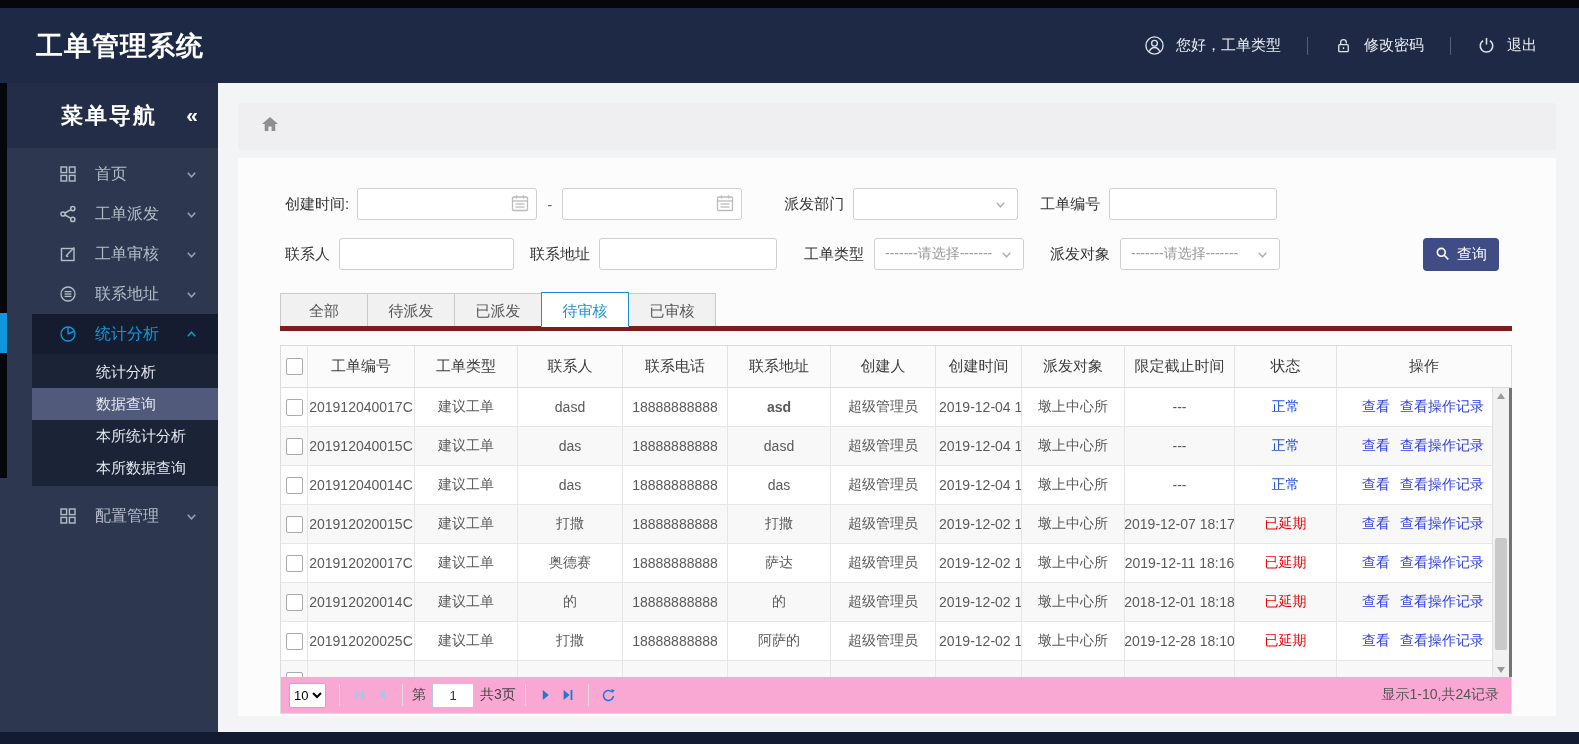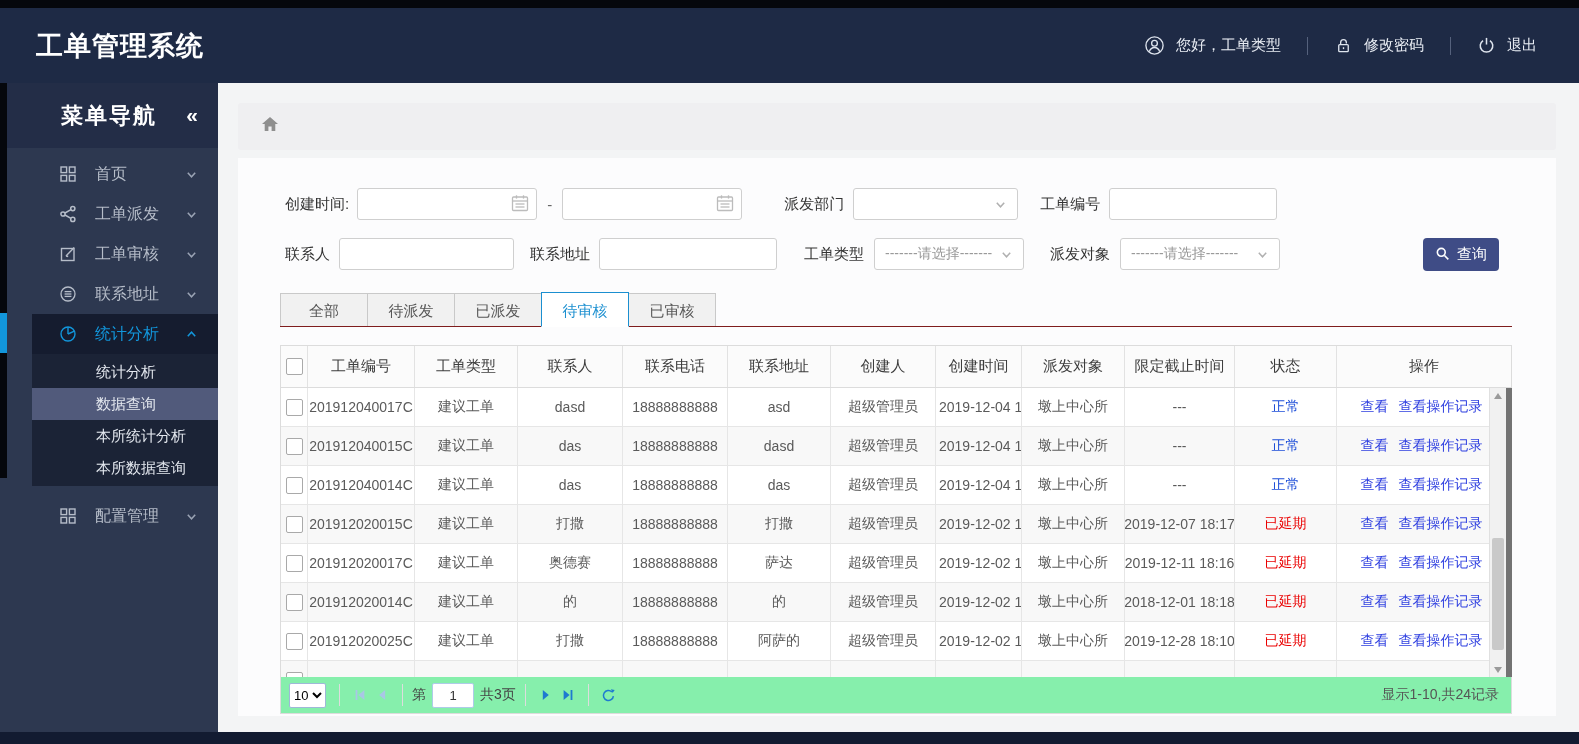--- a/index.html
+++ b/index.html
@@ -63,37 +63,37 @@
     box-sizing:border-box;display:flex;align-items:center;justify-content:space-between;
     padding:0 10px;font-size:14px;color:#9a9a9a;cursor:pointer;}
   .sel-box .sel-chev{color:#b0b0b0;display:flex;}
   .dash{margin:0 10px;color:#666;}
   .search-btn{position:absolute;right:57px;top:80px;width:76px;height:33px;background:#3f4c86;
     border:none;border-radius:4px;color:#fff;font-size:15px;display:flex;align-items:center;
     justify-content:center;gap:7px;cursor:pointer;font-family:inherit;}
 
   
   .tabs{position:absolute;left:42px;top:133px;width:1232px;height:35px;display:flex;
-    align-items:flex-end;border-bottom:1px solid #7f1d1d;box-sizing:content-box;}
+    align-items:flex-end;border-bottom:5px solid #7f1d1d;box-sizing:content-box;}
   .tab{width:88px;height:33px;line-height:33px;text-align:center;font-size:15px;color:#555;
     background:#f1f1f1;border:1px solid #c9c9c9;border-bottom:none;box-sizing:border-box;
     margin-right:-1px;cursor:pointer;}
   .tab.active{height:35px;line-height:35px;background:#fff;border:1px solid #1b8fd0;
     border-bottom:1px solid #fff;margin-bottom:-1px;position:relative;z-index:2;color:#1b8fd0;}
 
   
   .grid{position:absolute;left:42px;top:187px;width:1232px;}
   .grid-header{display:flex;height:43px;border:1px solid #dcdcdc;background:#fbfbfb;
     box-sizing:border-box;align-items:center;}
   .hcell{height:100%;display:flex;align-items:center;justify-content:center;
     border-right:1px solid #e2e2e2;font-size:15px;color:#3d3d3d;box-sizing:border-box;
     flex-shrink:0;white-space:nowrap;overflow:hidden;}
   .hcell:last-child{border-right:none;flex:1;}
   .grid-body{position:relative;height:289px;overflow:hidden;background:#fff;
-    border-left:1px solid #dcdcdc;border-right:6px solid #737373;}
+    border-left:1px solid #dcdcdc;border-right:3px solid #737373;}
   .grid-row{display:flex;height:39px;border-bottom:1px solid #e6e6e6;background:#fff;box-sizing:border-box;}
   .grid-row:nth-child(even){background:#f8f8f8;}
   .cell{height:100%;display:flex;align-items:center;justify-content:center;
     border-right:1px solid #e6e6e6;font-size:14px;color:#5a5a5a;box-sizing:border-box;
     flex-shrink:0;white-space:nowrap;overflow:hidden;}
   .cell.c-created{justify-content:flex-start;padding-left:3px;}
   .cell.c-actions{flex:1;border-right:none;gap:10px;}
   .checkbox{width:15px;height:15px;background:#fff;border:1px solid #a9a9a9;border-radius:2px;cursor:pointer;}
   .status-normal{color:#1d4ed8;}
   .status-delayed{color:#ea0000;}
@@ -107,21 +107,21 @@
   .vs-up{top:0;} .vs-down{bottom:0;}
   .tri-up{width:0;height:0;border-left:4px solid transparent;border-right:4px solid transparent;
     border-bottom:6px solid #9a9a9a;}
   .tri-down{width:0;height:0;border-left:4px solid transparent;border-right:4px solid transparent;
     border-top:6px solid #9a9a9a;}
   .vs-thumb{position:absolute;left:2px;width:12px;top:150px;height:112px;background:#c9c9c9;
     border-radius:2px;cursor:pointer;}
 
   
   .pager{display:flex;align-items:center;height:37px;border:1px solid #dcdcdc;border-top:none;
-    background:#86efac;padding:0 8px;box-sizing:border-box;position:relative;font-size:14px;color:#444;}
+    background:#f9a8d4;padding:0 8px;box-sizing:border-box;position:relative;font-size:14px;color:#444;}
   .page-size{height:25px;border:1px solid #9fb8d8;border-radius:2px;background:#fff;
     font-size:13px;font-family:inherit;margin-right:4px;outline:none;}
   .psep{width:1px;height:22px;background:#ddd;margin:0 9px;}
   .pbtn{display:flex;align-items:center;justify-content:center;width:22px;height:22px;cursor:pointer;}
   .pbtn.disabled{color:#a9c7e5;cursor:default;}
   .pbtn.on{color:#1e7ad0;}
   .page-input{width:42px;height:25px;border:1px solid #aecbe8;border-radius:2px;text-align:center;
     font-size:13px;margin:0 6px;box-sizing:border-box;outline:none;font-family:inherit;color:#333;background:#fff;}
   .pager-info{position:absolute;right:12px;color:#555;font-size:14px;}
   .ptext{white-space:nowrap;}
@@ -404,21 +404,21 @@
     <div class="grid-body">
       <div id="grows">
           <div class="grid-row">
             <div class="cell" style="flex: 0 0 27px;">
               <div class="checkbox"></div>
             </div>
             <div class="cell" style="flex: 0 0 107px;">201912040017C</div>
             <div class="cell" style="flex: 0 0 103px;">建议工单</div>
             <div class="cell" style="flex: 0 0 105px;">dasd</div>
             <div class="cell" style="flex: 0 0 105px;">18888888888</div>
-            <div class="cell" style="flex: 0 0 103px;">asd</div>
+            <div class="cell" style="flex: 0 0 103px; font-weight: bold;">asd</div>
             <div class="cell" style="flex: 0 0 105px;">超级管理员</div>
             <div class="cell c-created" style="flex: 0 0 86px;">2019-12-04 15</div>
             <div class="cell" style="flex: 0 0 103px;">墩上中心所</div>
             <div class="cell" style="flex: 0 0 110px;">---</div>
             <div class="cell status-normal" style="flex: 0 0 102px;">正常</div>
             <div class="cell c-actions">
               <span class="lnk">查看</span>
               <span class="lnk">查看操作记录</span>
             </div>
           </div>

